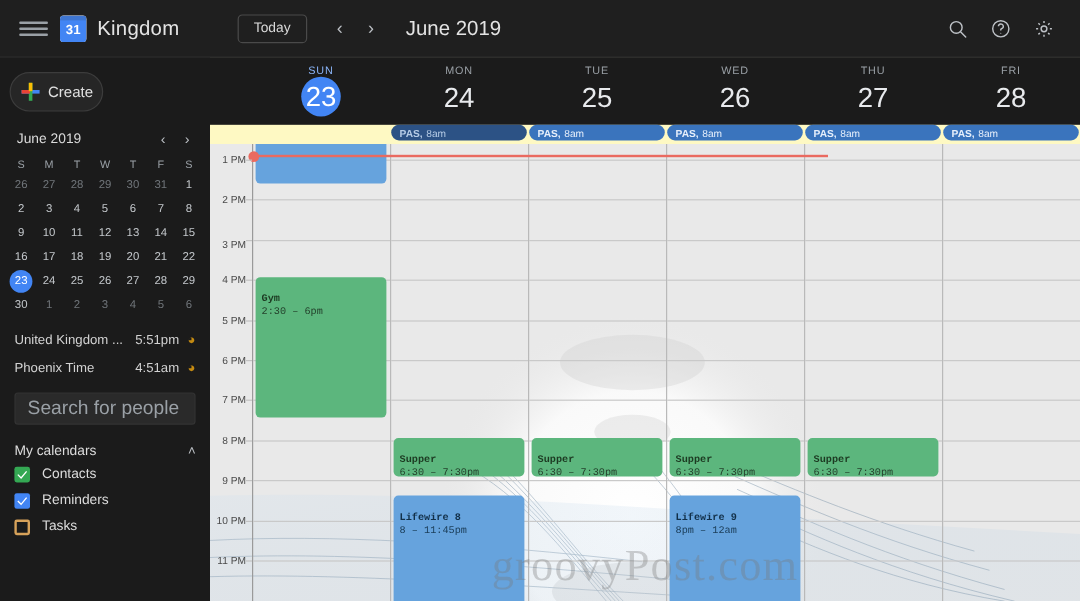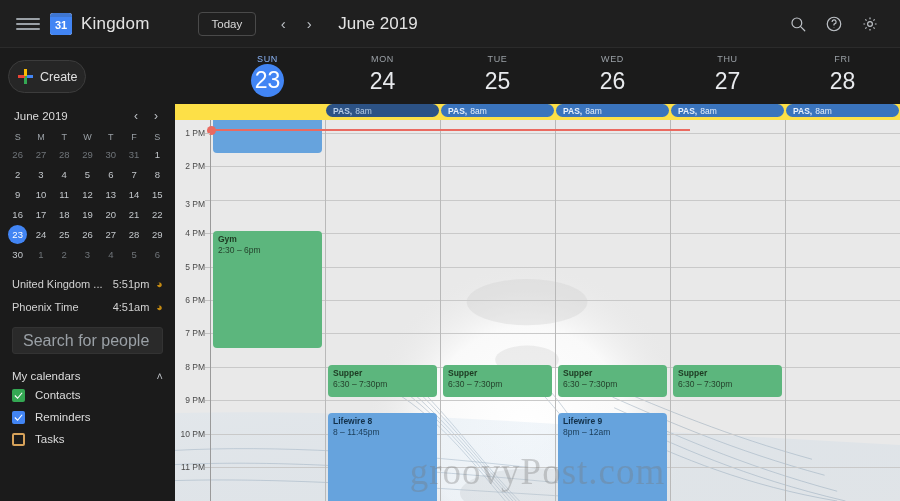--- a/index.html
+++ b/index.html
@@ -89,21 +89,21 @@
   .sec-head .stitle { font-size: 11.5px; color: #dcdcdc; }
   .sec-head .chev { margin-left: auto; color: #bdc1c6; font-size: 11px; cursor: pointer; }
 
   .cal-item { display: flex; align-items: center; height: 22px; padding-left: 12px; gap: 10px; cursor: pointer; }
   .cbox { width: 13px; height: 13px; border-radius: 2px; display: flex; align-items: center; justify-content: center; flex-shrink: 0; }
   .cbox svg { width: 11px; height: 11px; stroke: #fff; stroke-width: 2.4; fill: none; }
   .cbox.empty { background: transparent; border: 2px solid #d7a25a; }
   .cal-name { font-size: 11.5px; color: #dcdcdc; }
 
   
-  .calarea { flex: 1; position: relative; background: #fde047; min-width: 0; }
+  .calarea { flex: 1; position: relative; background: #fef9c3; min-width: 0; }
 
   .dayheads { display: flex; height: 56px; background: #1b1b1b; position: relative; z-index: 20; }
   .dh-gutter { width: 35px; min-width: 35px; }
   .dh { flex: 1; display: flex; flex-direction: column; align-items: center; justify-content: flex-start; padding-top: 6px; }
   .dh .dow { font-size: 9px; letter-spacing: .7px; color: #9aa0a6; }
   .dh.today .dow { color: #8ab4f8; }
   .dh .dnum { font-size: 23px; color: #e8eaed; font-weight: 300; margin-top: 2px; line-height: 30px; }
   .dh.today .dnum {
     background: #4285f4; color: #fff; border-radius: 50%;
     width: 33px; height: 33px; display: flex; align-items: center; justify-content: center;
@@ -130,22 +130,22 @@
     transform: translateY(-50%); white-space: nowrap;
   }
   .gutter .tick { position: absolute; right: 0; width: 5px; height: 1px; background: #c2c2c2; }
   .cols { flex: 1; position: relative; z-index: 5; display: flex; border-left: 1px solid #9a9a9a; }
   .col { flex: 1; position: relative; border-right: 1px solid #b9b9b9; }
   .col:last-child { border-right: none; }
   .hline { position: absolute; left: 0; right: 0; height: 1px; background: #c9c9c9; }
 
   .ev {
     position: absolute; left: 2px; right: 3px; border-radius: 4px;
-    padding: 3px 5px; overflow: hidden; cursor: pointer;
-    font-size: 8.5px; line-height: 11px;
+    padding: 13px 5px; overflow: hidden; cursor: pointer;
+    font-size: 8.5px; line-height: 11px; font-family: Liberation Mono, monospace;
   }
   .ev .et { font-weight: bold; color: #1d3a22; white-space: nowrap; overflow: hidden; }
   .ev .es { color: #24422c; white-space: nowrap; overflow: hidden; }
   .ev.blue { background: #66a3dd; }
   .ev.blue .et { color: #123049; }
   .ev.blue .es { color: #1a3c57; }
   .ev.green { background: #5cb67d; }
 
   .nowline { position: absolute; left: 0; right: 0; height: 2px; background: #ea6a60; z-index: 9; }
   .nowdot { position: absolute; width: 9px; height: 9px; border-radius: 50%; background: #ea6a60; z-index: 10; }

